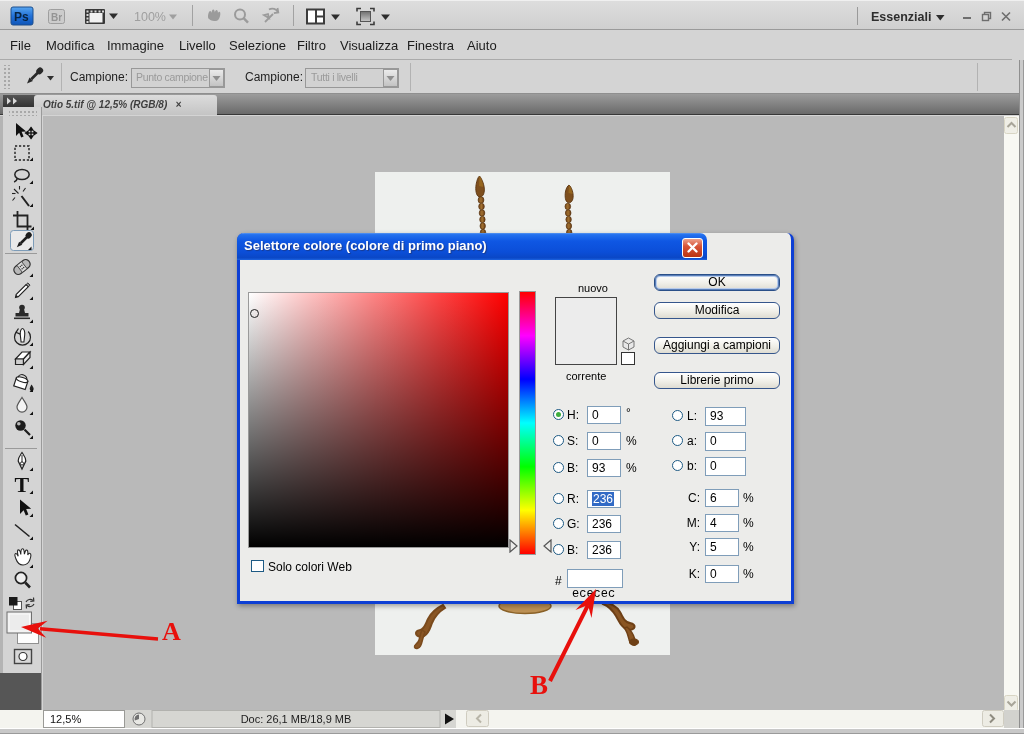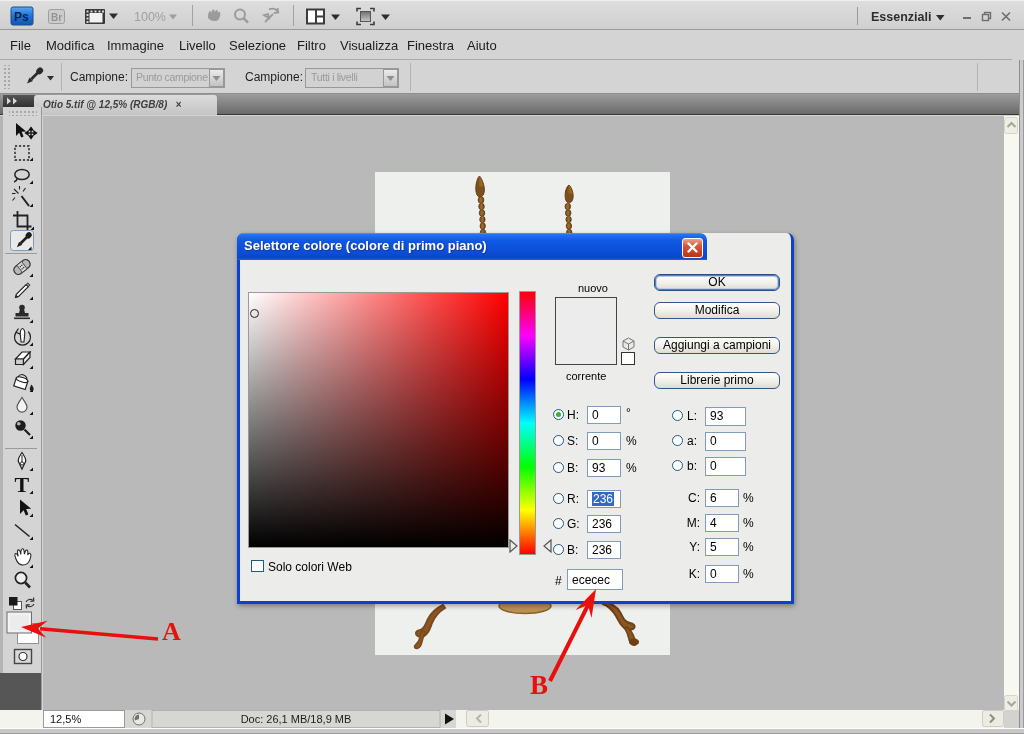--- a/index.html
+++ b/index.html
@@ -480,21 +480,21 @@
   <div class="radio" style="left:313px; top:260px;"></div>
   <span class="lbl" style="left:327px; top:259px;">R:</span>
   <div class="fld" style="left:347px; top:257px;"><span style="background:#316ac5;color:#fff;padding:0 1px;">236</span></div>
   <div class="radio" style="left:313px; top:285px;"></div>
   <span class="lbl" style="left:327px; top:284px;">G:</span>
   <div class="fld" style="left:347px; top:282px;">236</div>
   <div class="radio" style="left:313px; top:311px;"></div>
   <span class="lbl" style="left:327px; top:310px;">B:</span>
   <div class="fld" style="left:347px; top:308px;">236</div>
   <span class="lbl" style="left:315px; top:341px;">#</span>
-  <div class="fld" style="left:327px; top:336px; width:56px; height:21px; padding-top:3px;">ececec</div>
+  <div class="fld" style="left:327px; top:336px; width:56px; height:14px; padding-top:17px;font-family:Liberation Mono, monospace;">ececec</div>
 
   <div class="radio" style="left:432px; top:177px;"></div>
   <span class="lbl" style="left:447px; top:176px;">L:</span>
   <div class="fld" style="left:465px; top:174px; width:41px; height:19px;">93</div>
   <div class="radio" style="left:432px; top:202px;"></div>
   <span class="lbl" style="left:447px; top:201px;">a:</span>
   <div class="fld" style="left:465px; top:199px; width:41px; height:19px;">0</div>
   <div class="radio" style="left:432px; top:227px;"></div>
   <span class="lbl" style="left:447px; top:226px;">b:</span>
   <div class="fld" style="left:465px; top:224px; width:41px; height:19px;">0</div>

